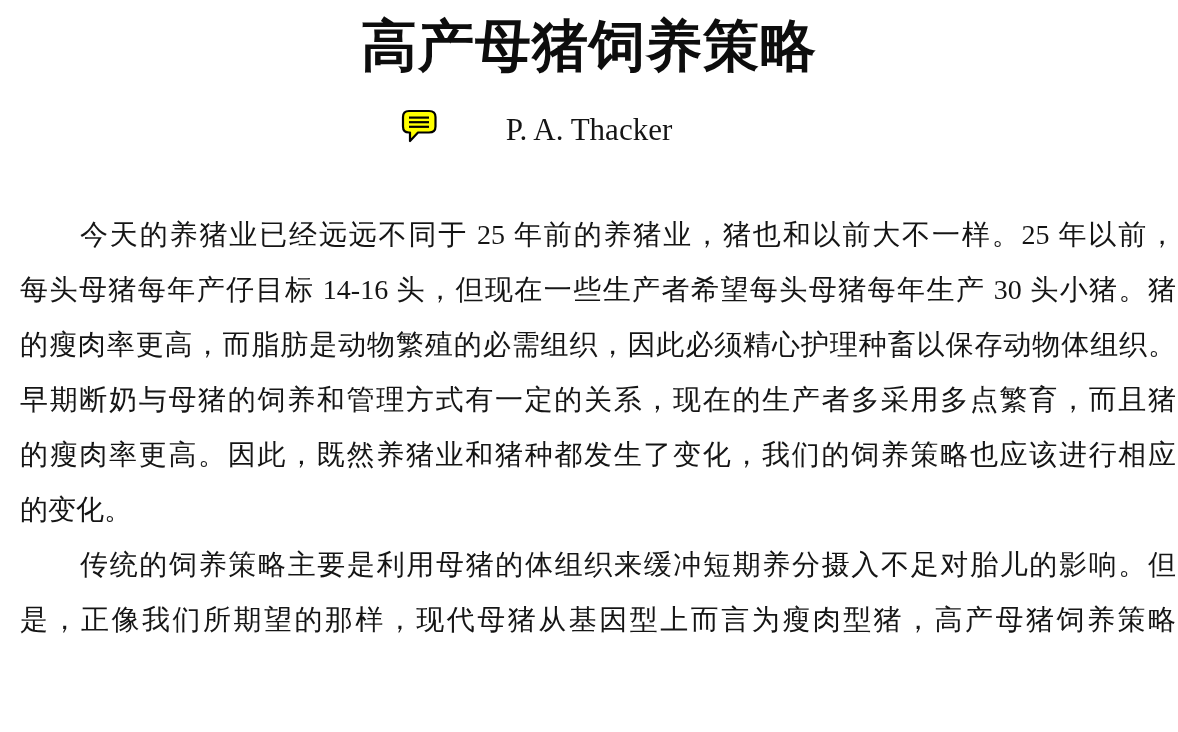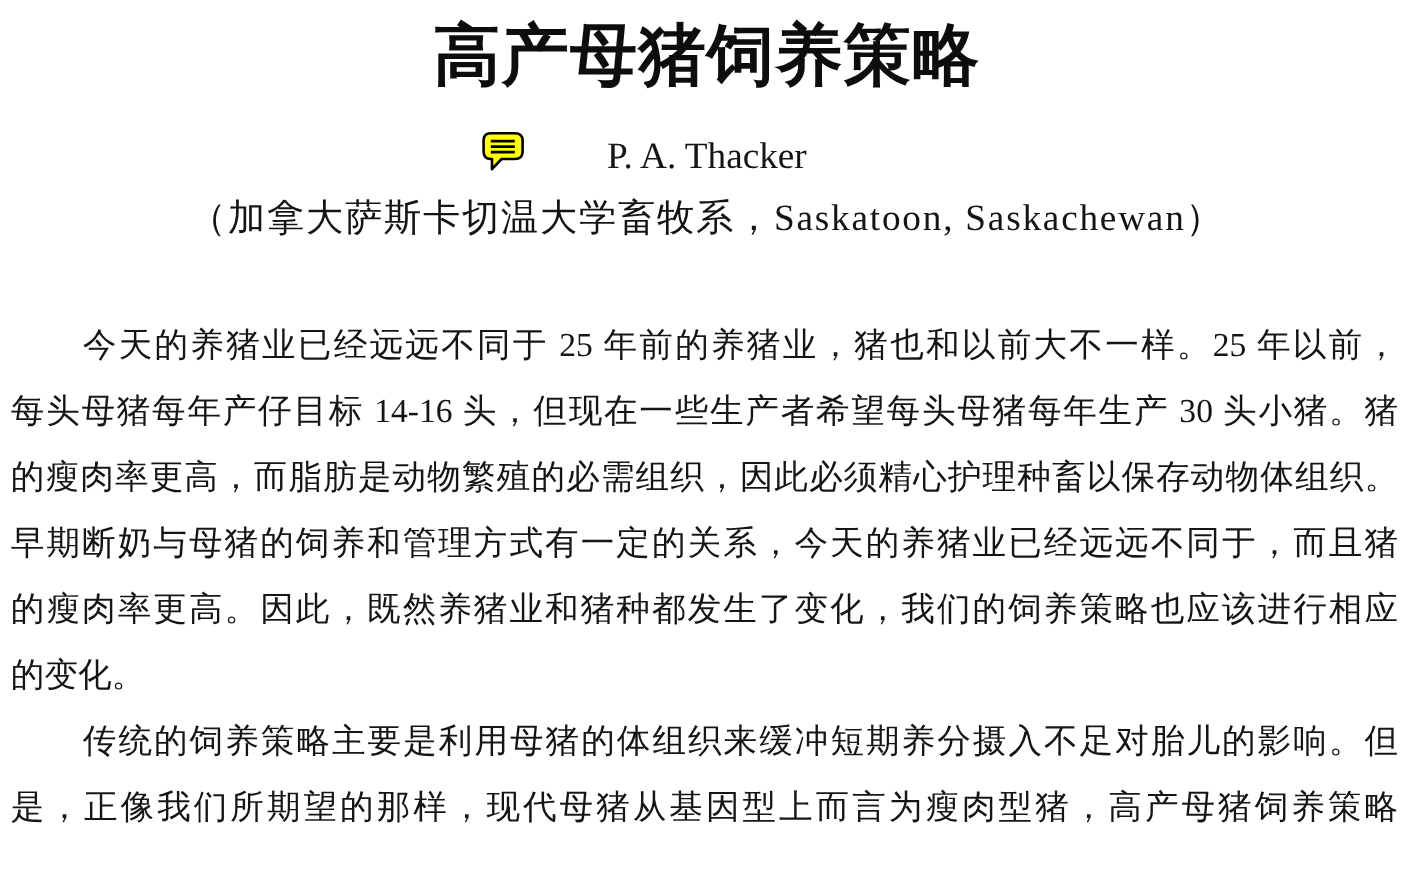--- a/index.html
+++ b/index.html
@@ -50,21 +50,21 @@
     height: 50px;
     line-height: 50px;
     text-align: center;
     font-family: "Liberation Serif", "DejaVu Serif", serif;
     font-size: 31px;
     letter-spacing: 1.5px;
     color: #141414;
   }
   .body-text {
     margin-top: 54px;
-    margin-left: 9px;
+    margin-left: 20px;
     width: 1156px;
     font-family: "Liberation Serif", "DejaVu Serif", serif;
     font-size: 28px;
     color: #151515;
   }
   .line {
     height: 55px;
     line-height: 55px;
     text-align: justify;
     text-align-last: justify;
@@ -90,26 +90,25 @@
       <svg width="37" height="34" viewBox="0 0 37 34" xmlns="http://www.w3.org/2000/svg">
         <path d="M 8 2 L 28 2 Q 34.5 2 34.5 8 L 34.5 17.5 Q 34.5 23.5 28 23.5 L 17 23.5 L 9 32 L 9 23.5 L 8 23.5 Q 2 23.5 2 17.5 L 2 8 Q 2 2 8 2 Z" stroke="#000000" stroke-width="2.2" stroke-linejoin="round" fill="#ffff00"></path>
         <line x1="8" y1="8.6" x2="28" y2="8.6" stroke="#000000" stroke-width="2.2"></line>
         <line x1="8" y1="13.2" x2="28" y2="13.2" stroke="#000000" stroke-width="2.2"></line>
         <line x1="8" y1="17.8" x2="28" y2="17.8" stroke="#000000" stroke-width="2.2"></line>
       </svg>
     </span>
     <span class="author-name">P. A. Thacker</span>
   </div>
 
-  <div class="affiliation">（加拿大萨斯卡切温大学畜牧系，Saskatoon, Saskachewan）</div>
 
   <div class="body-text">
     <p class="line line--justify line--indent">今天的养猪业已经远远不同于 25 年前的养猪业，猪也和以前大不一样。25 年以前，</p>
     <p class="line line--justify">每头母猪每年产仔目标 14-16 头，但现在一些生产者希望每头母猪每年生产 30 头小猪。猪</p>
     <p class="line line--justify">的瘦肉率更高，而脂肪是动物繁殖的必需组织，因此必须精心护理种畜以保存动物体组织。</p>
-    <p class="line line--justify">早期断奶与母猪的饲养和管理方式有一定的关系，今天的养猪业已经远远不同于，而且猪</p>
+    <p class="line line--justify">早期断奶与母猪的饲养和管理方式有一定的关系，现在的生产者多采用多点繁育，而且猪</p>
     <p class="line line--justify">的瘦肉率更高。因此，既然养猪业和猪种都发生了变化，我们的饲养策略也应该进行相应</p>
     <p class="line line--plain">的变化。</p>
     <p class="line line--justify line--indent">传统的饲养策略主要是利用母猪的体组织来缓冲短期养分摄入不足对胎儿的影响。但</p>
     <p class="line line--justify">是，正像我们所期望的那样，现代母猪从基因型上而言为瘦肉型猪，高产母猪饲养策略</p>
   </div>
 
 </div>
 
 </body></html>

